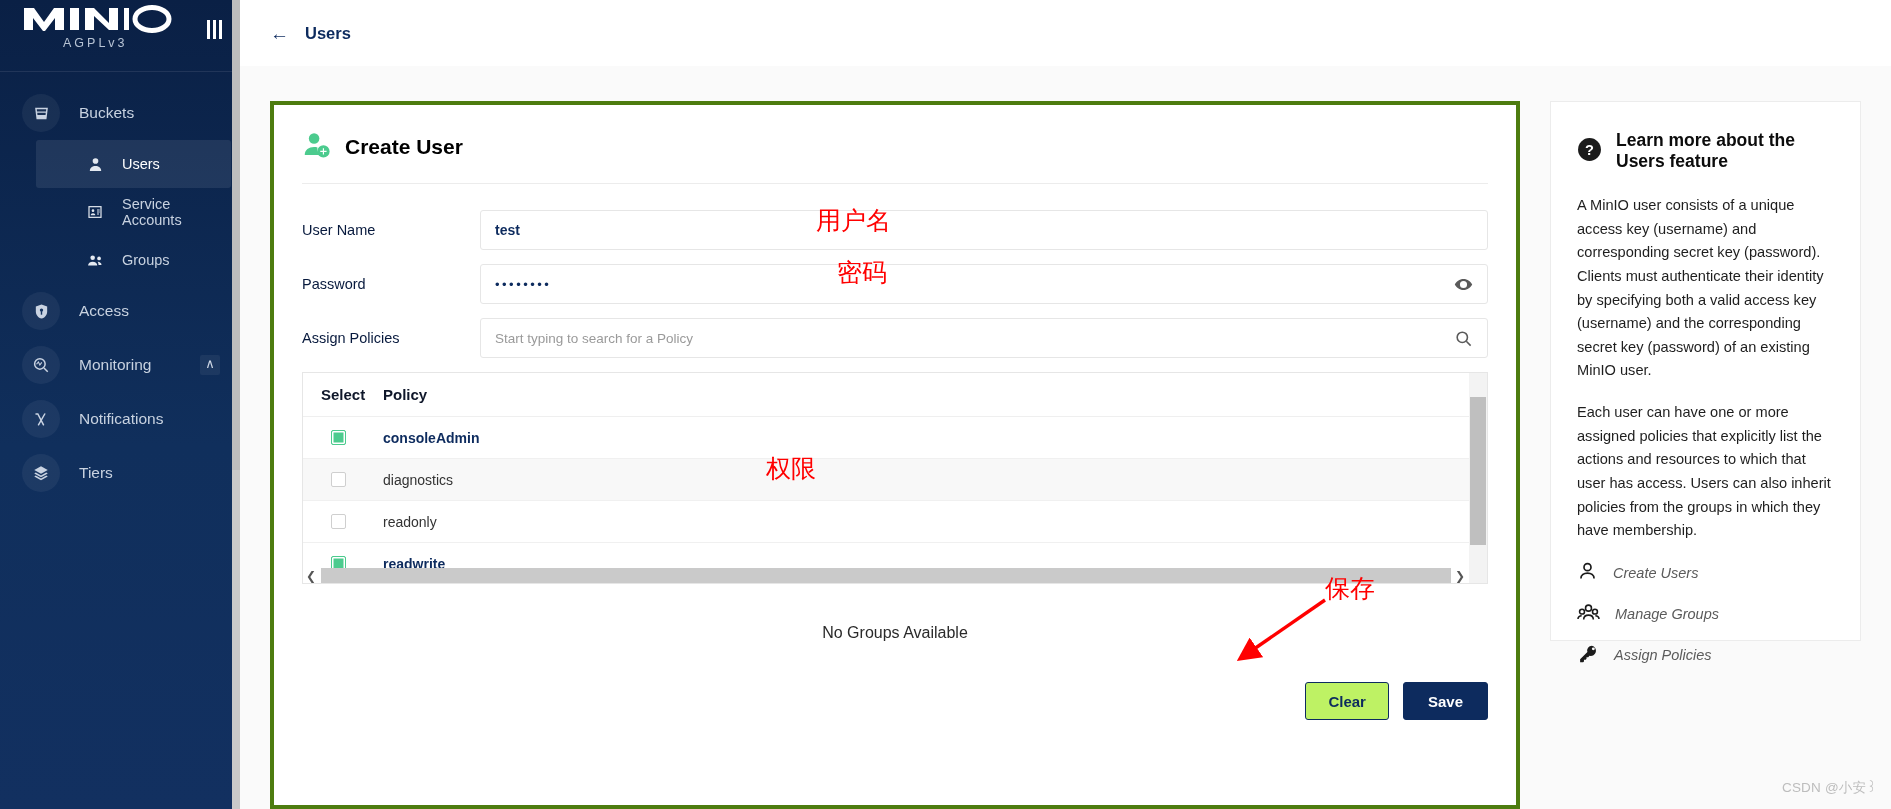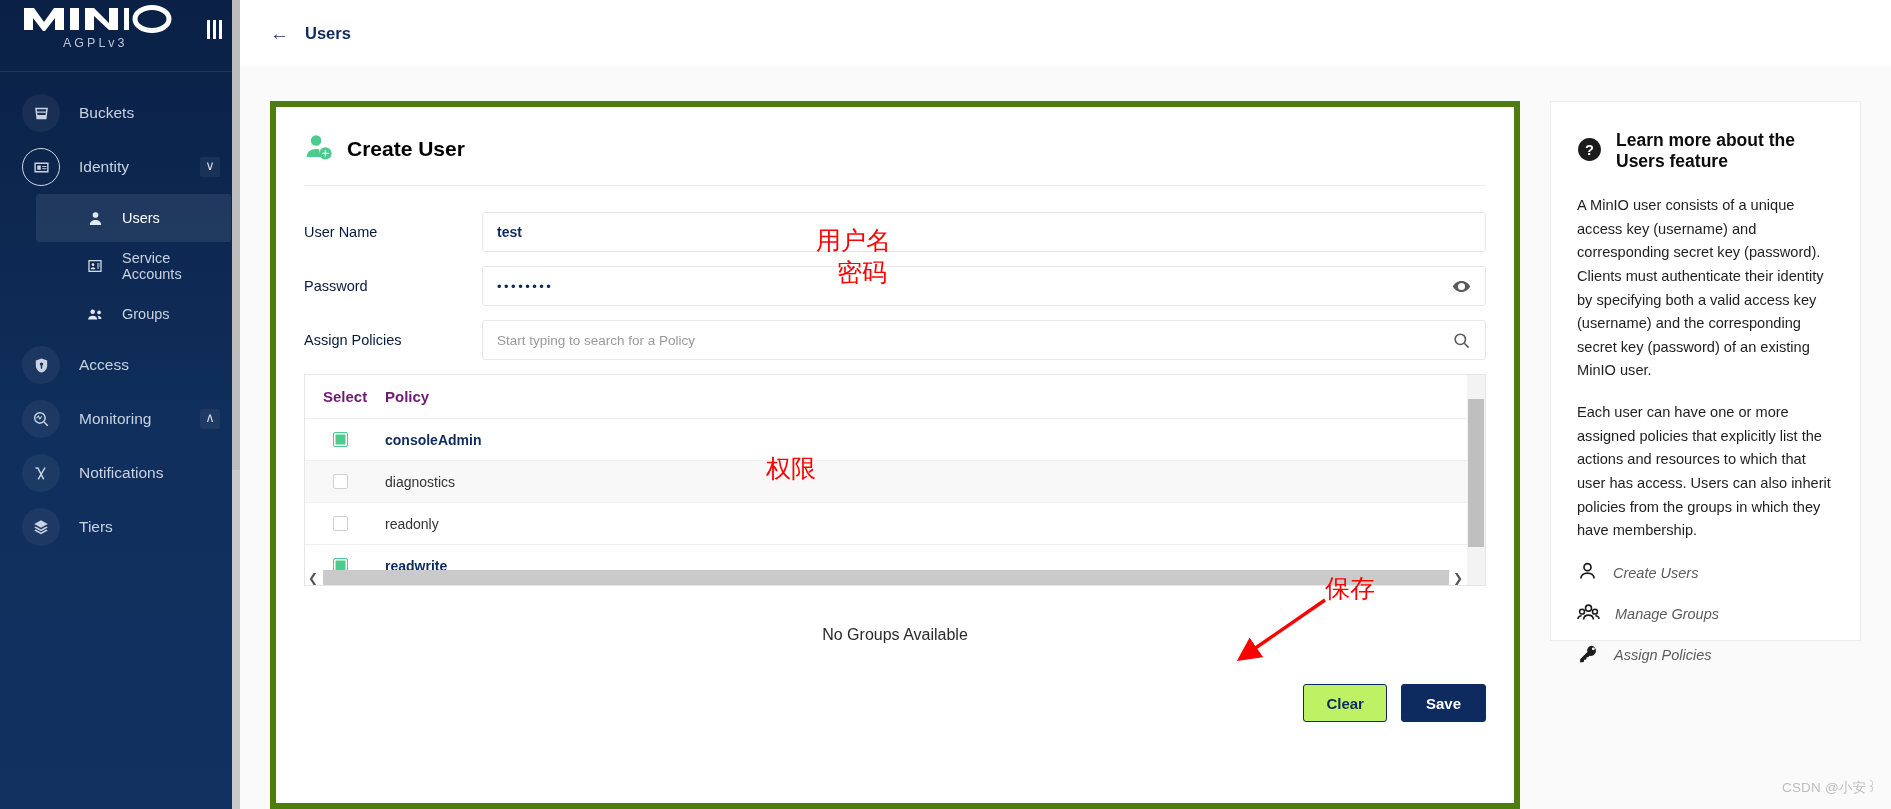--- a/index.html
+++ b/index.html
@@ -57,21 +57,21 @@
   .main { flex: 1; height: 809px; position: relative; background: #fafafa; overflow: hidden; }
   .topbar { height: 66px; background: #ffffff; display: flex; align-items: center;
             padding-left: 30px; }
   .back-arrow { font-size: 19px; color: #0d2b5e; margin-right: 16px; cursor: pointer; line-height: 1; }
   .crumb { font-size: 16.5px; color: #0d2b5e; font-weight: 600; cursor: pointer; }
 
   .content { display: flex; padding: 35px 30px 0 30px; gap: 30px; height: 743px; }
 
   
   .form-card {
-    flex: 0 0 1250px; background: #ffffff; border: 6px solid #4d7c0f;
+    flex: 0 0 1250px; background: #ffffff; border: 4px solid #4d7c0f;
     padding: 26px 28px 0 28px; position: relative; max-height: 716px;
   }
   .card-head { display: flex; align-items: center; gap: 13px; padding-bottom: 20px; }
   .card-title { font-size: 21px; font-weight: 700; color: #000000; }
   .hr { height: 1px; background: #ececec; margin-bottom: 26px; }
 
   .frow { display: flex; align-items: center; margin-bottom: 14px; position: relative; }
   .flabel { width: 178px; flex: 0 0 178px; font-size: 14.5px; color: #07193d; }
   .finput {
     flex: 1; height: 40px; border: 1px solid #e6e6e6; background: #fff; border-radius: 3px;
@@ -82,21 +82,21 @@
   .fplace { color: #9a9a9a; font-size: 13.5px; font-weight: 400; }
   .field-icon { position: absolute; right: 14px; color: #666; display: flex; align-items: center; cursor: pointer; }
 
   
   .ptable-wrap {
     margin-top: 10px; border: 1px solid #e6e6e6; background: #fff;
     position: relative; height: 212px; overflow: hidden;
   }
   .pthead { display: flex; height: 44px; align-items: center; padding: 0 0 0 18px;
             border-bottom: 1px solid #efefef; }
-  .pth { font-size: 15px; font-weight: 600; color: #701a75; }
+  .pth { font-size: 15px; font-weight: 600; color: #0f172a; }
   .pth.sel { width: 62px; flex: 0 0 62px; }
   .prow { display: flex; align-items: center; height: 42px; padding-left: 18px;
           border-bottom: 1px solid #f0f0f0; cursor: pointer; }
   .prow.alt { background: #f8f8f8; }
   .pcell-sel { width: 62px; flex: 0 0 62px; display: flex; align-items: center; }
   .cbox { width: 15px; height: 15px; border: 1px solid #cfcfcf; border-radius: 2px; background: #fff;
           margin-left: 10px; }
   .cbox.on { background: #4ccb8e; border: 1px solid #4ccb8e; box-shadow: 0 0 0 1.5px #fff inset; }
   .pname { font-size: 14px; color: #333; }
   .pname.bold { font-weight: 700; color: #0d2b5e; }
@@ -129,21 +129,21 @@
   }
   .help-head { display: flex; align-items: center; gap: 14px; margin-bottom: 22px; }
   .help-title { font-size: 17.5px; font-weight: 700; color: #0c0c0c; }
   .help-p { font-size: 14.6px; line-height: 1.62; color: #1e1e1e; margin-bottom: 18px; }
   .help-link { display: flex; align-items: center; gap: 15px; margin-bottom: 16px; cursor: pointer; }
   .help-link-txt { font-size: 14.5px; font-style: italic; color: #5b5b5b; }
 
   
   .anno { position: absolute; color: #ff0000; font-weight: 500;
           font-family: "DejaVu Sans", sans-serif; pointer-events: none; }
-  .anno-username { left: 576px; top: 224px; font-size: 25px; }
+  .anno-username { left: 576px; top: 204px; font-size: 25px; }
   .anno-password { left: 597px; top: 256px; font-size: 25px; }
   .anno-perm    { left: 526px; top: 452px; font-size: 25px; }
   .anno-save    { left: 1085px; top: 572px; font-size: 25px; }
   .arrow-svg { position: absolute; left: 985px; top: 596px; pointer-events: none; }
 
   .watermark { position: absolute; right: 14px; bottom: 12px; font-size: 13.5px;
                color: #bdbdbd; letter-spacing: 0.2px; }
 </style>
 </head>
 <body>
@@ -175,29 +175,20 @@
 
       <div class="sb-item">
         <span class="ico-circle">
           <svg width="17" height="17" viewBox="0 0 24 24" fill="currentColor">
             <path d="M3 4h18l-2 16H5L3 4zm2.3 2l.35 3h12.7l.35-3H5.3zm.7 5l.3 3h11.4l.3-3H6z"></path>
           </svg>
         </span>
         <span class="sb-label">Buckets</span>
       </div>
 
-      <div class="sb-item ringed">
-        <span class="ico-circle">
-          <svg width="17" height="17" viewBox="0 0 24 24" fill="currentColor">
-            <path d="M2 5h20v14H2V5zm2 2v10h16V7H4zm2 2h5v6H6V9zm7 1h6v1.4h-6V10zm0 3h6v1.4h-6V13z"></path>
-          </svg>
-        </span>
-        <span class="sb-label">Identity</span>
-        <span class="sb-chev">∨</span>
-      </div>
 
       <div class="sb-sub active">
         <span class="subico">
           <svg width="17" height="17" viewBox="0 0 24 24" fill="currentColor">
             <circle cx="12" cy="7" r="4"></circle>
               <path d="M4 21c0-4.4 3.6-7 8-7s8 2.6 8 7H4z"></path>
           </svg>
         </span>
         <span class="sb-label">Users</span>
       </div>

